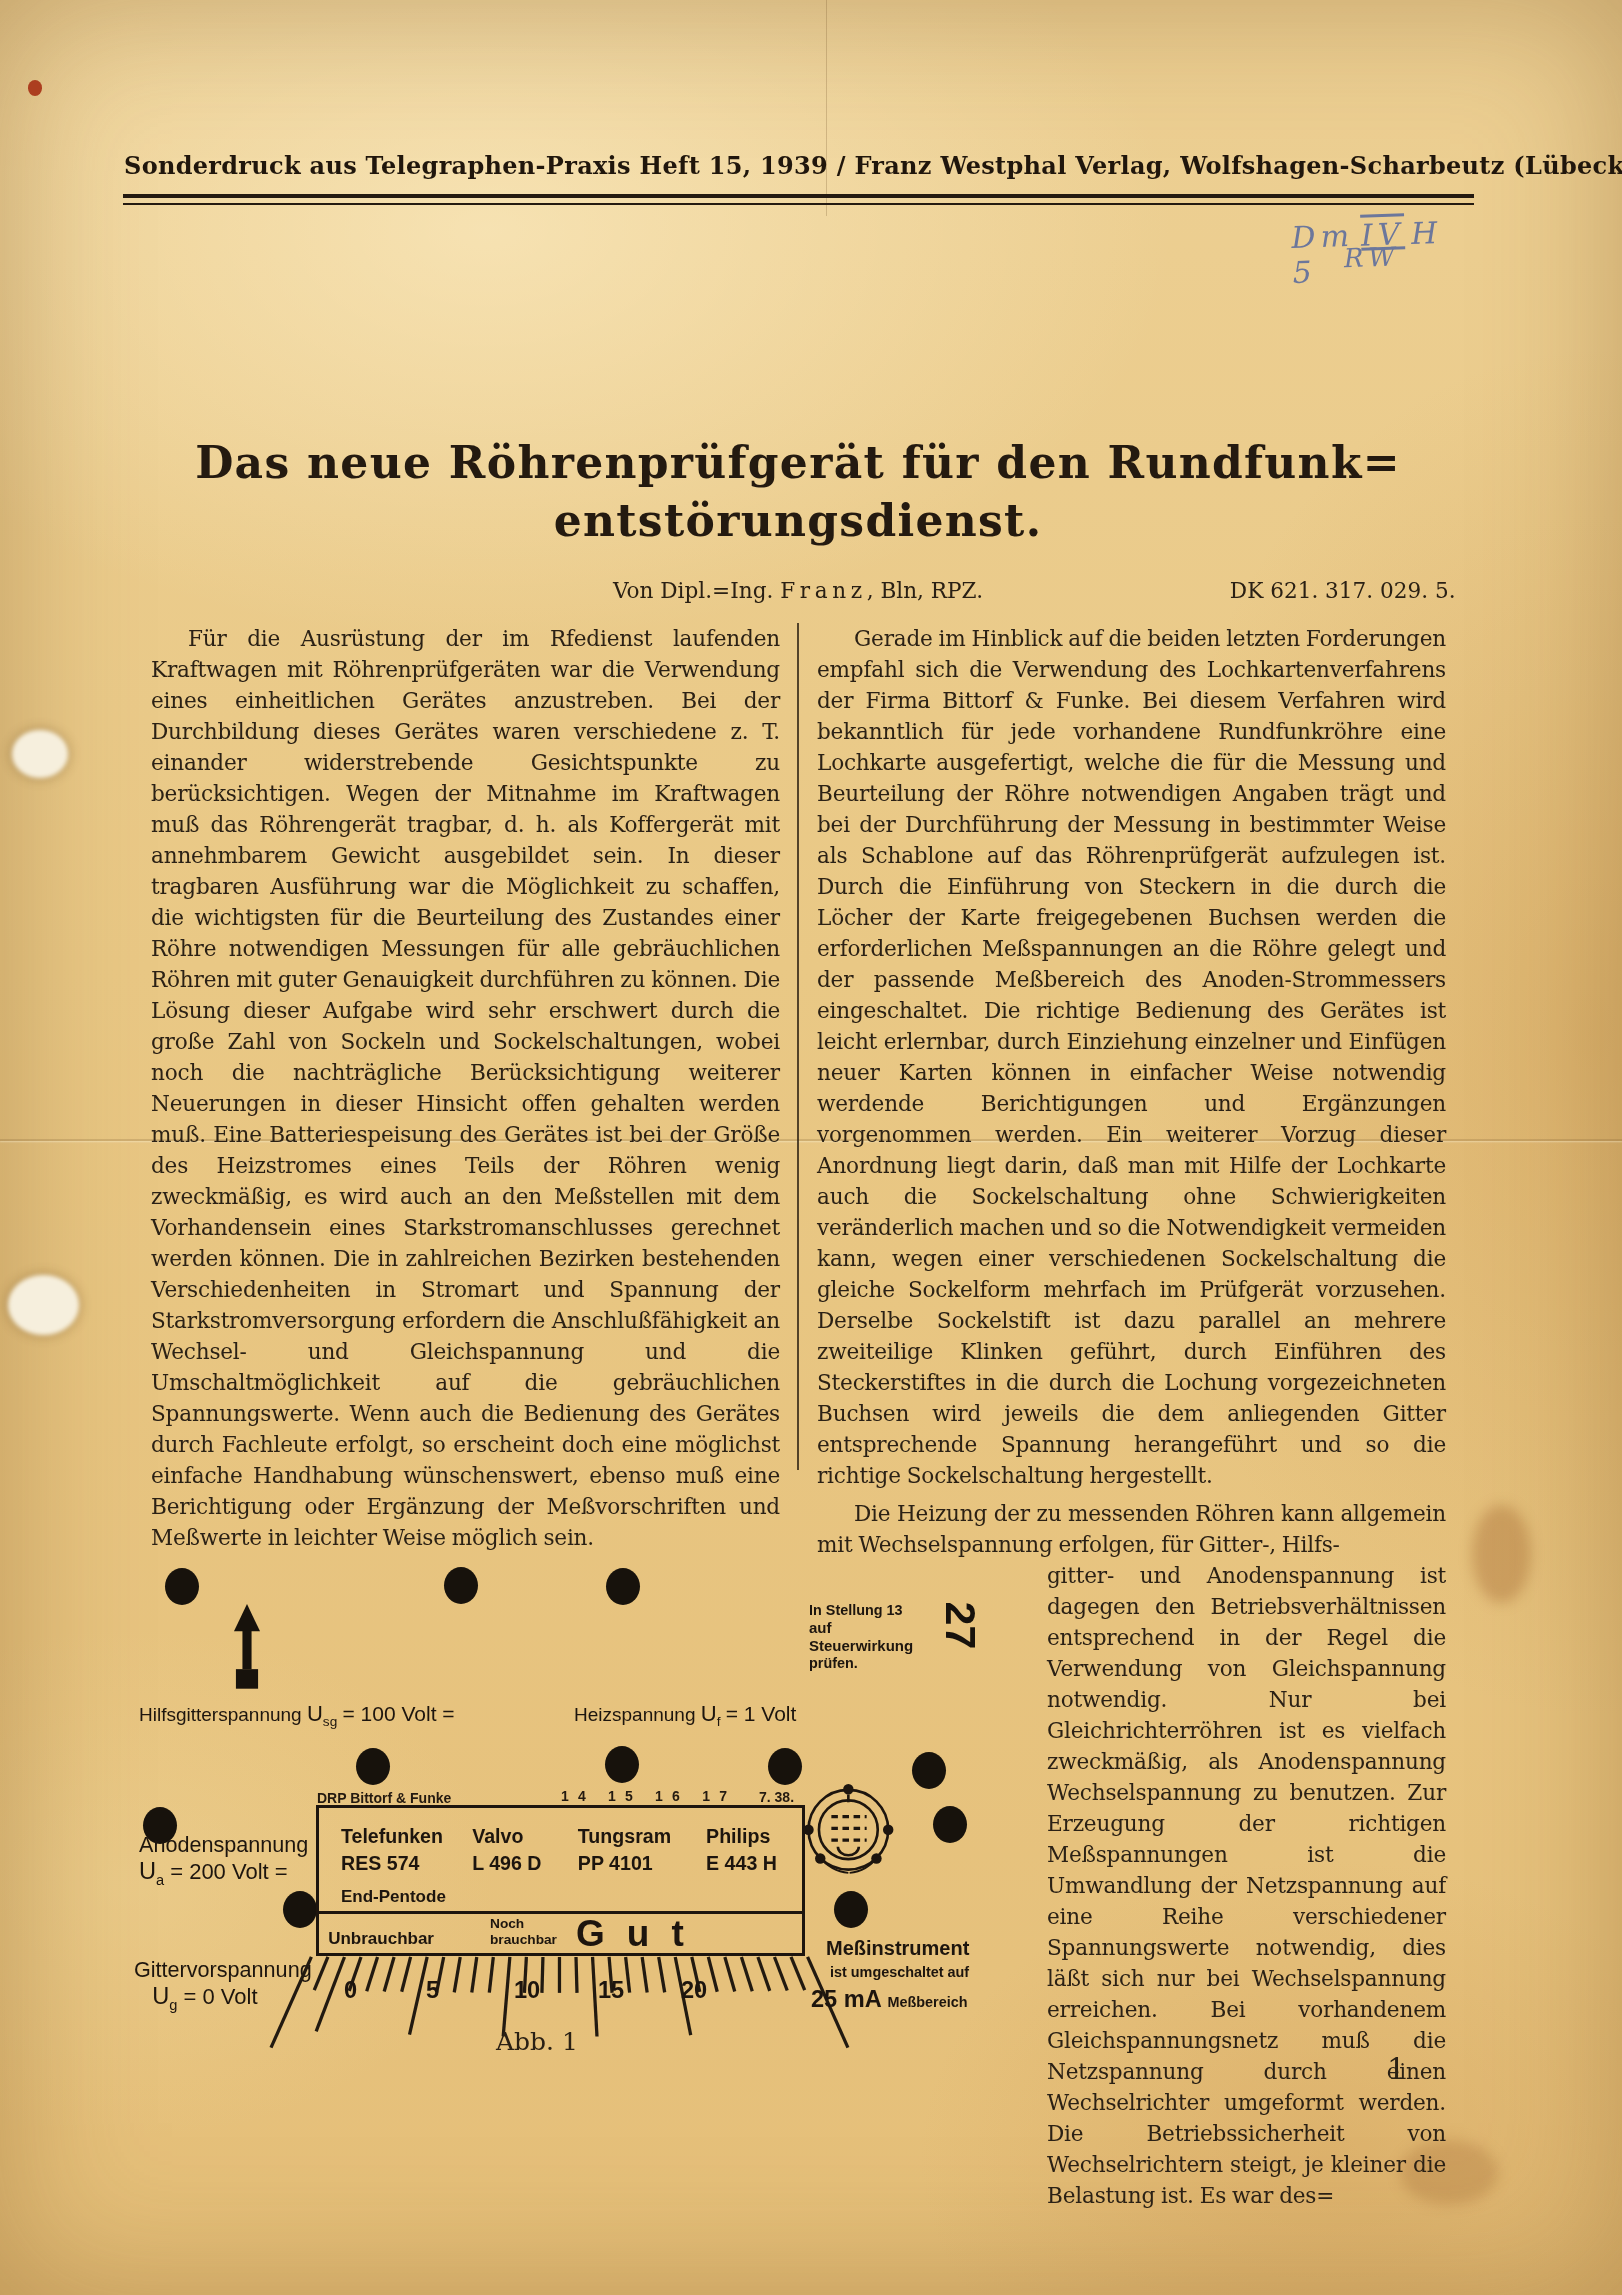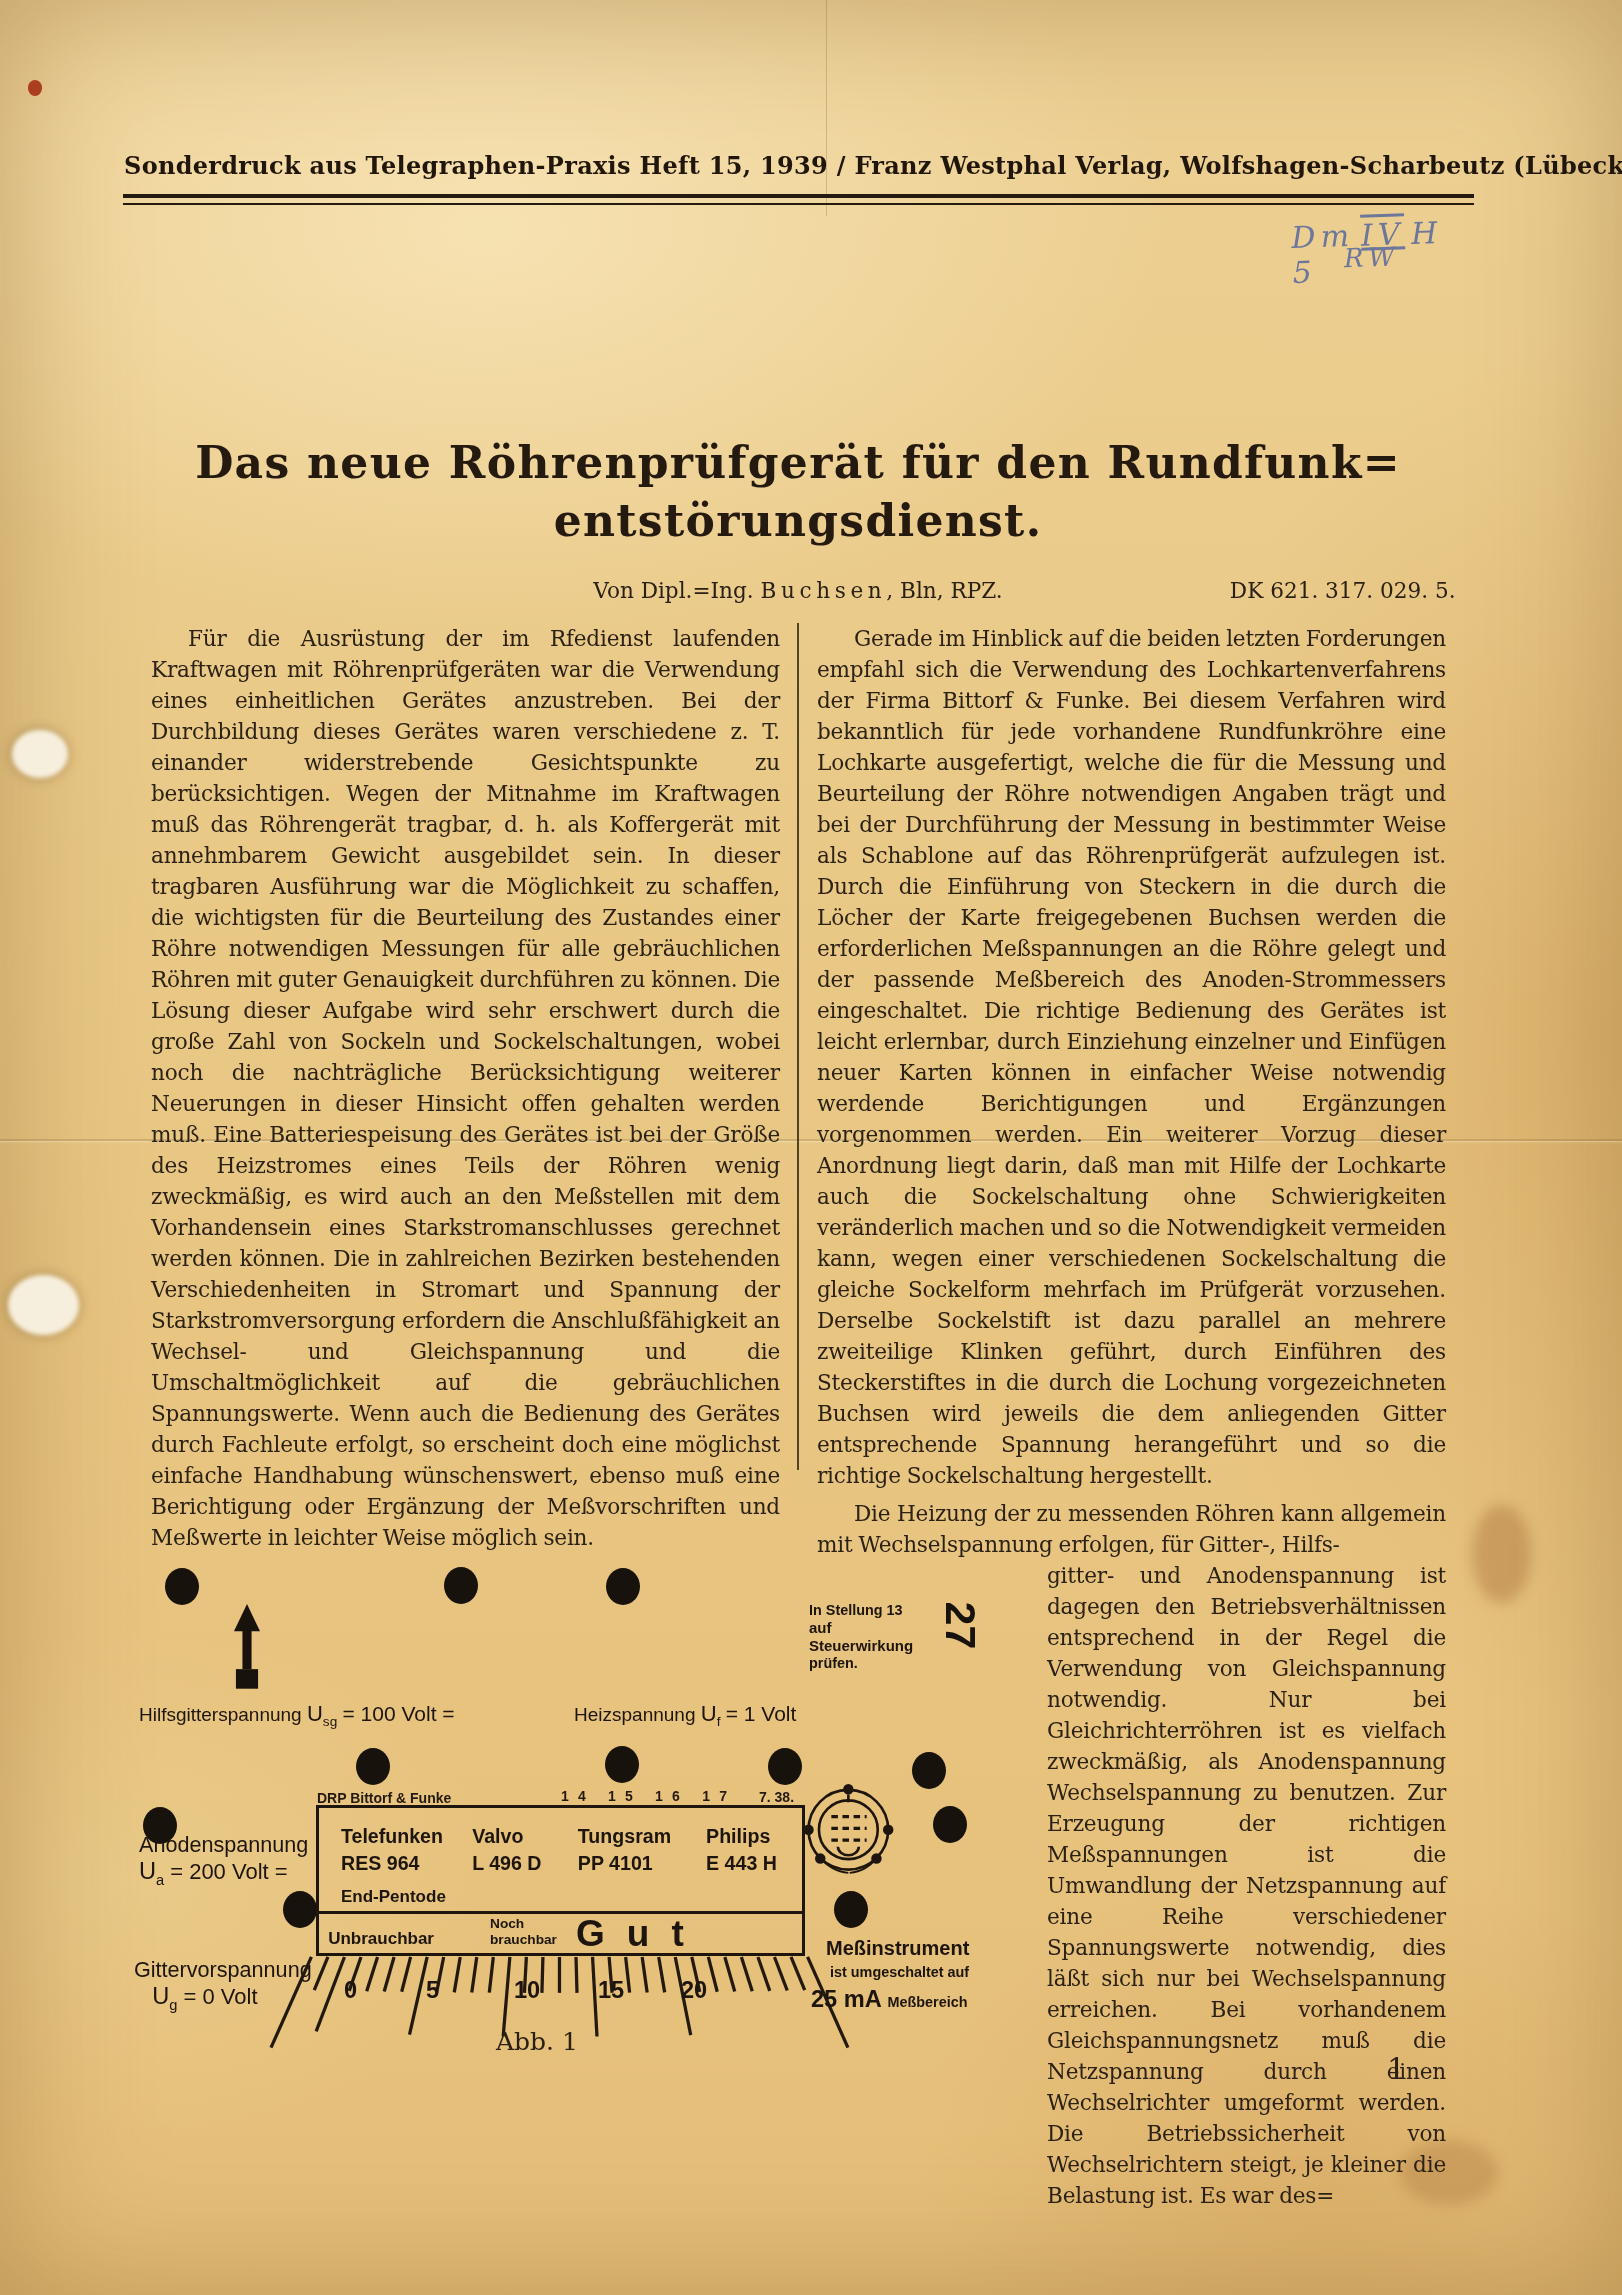--- a/index.html
+++ b/index.html
@@ -104,21 +104,21 @@
   <div class="imprint">Sonderdruck aus Telegraphen-Praxis Heft 15, 1939 / Franz Westphal Verlag, Wolfshagen-Scharbeutz (Lübecker Bucht)</div>
   <div class="double-rule"></div>
 
   <div class="handnote">
     <span>Dm</span><span class="roman">IV</span><span>H 5</span><span class="raised">RW</span>
   </div>
 
   <div class="title l1">Das neue Röhrenprüfgerät für den Rundfunk=</div>
   <div class="title l2">entstörungsdienst.</div>
   <div class="byline">
-    <span class="main"><span>Von Dipl.=Ing.</span> <span class="author">Buchsen</span><span>, Bln, RPZ.</span></span>
+    <span class="main"><span>Von Dipl.=Ing.</span> <span class="author">Franz</span><span>, Bln, RPZ.</span></span>
     <span class="dk">DK 621. 317. 029. 5.</span>
   </div>
 
   <div class="columns">
     <div class="col">
       <p>Für die Ausrüstung der im Rfedienst laufenden Kraftwagen mit Röhrenprüfgeräten war die Verwendung eines einheitlichen Gerätes anzustreben. Bei der Durchbildung dieses Gerätes waren verschiedene z. T. einander widerstrebende Gesichtspunkte zu berücksichtigen. Wegen der Mitnahme im Kraftwagen muß das Röhrengerät tragbar, d. h. als Koffergerät mit annehmbarem Gewicht ausgebildet sein. In dieser tragbaren Ausführung war die Möglichkeit zu schaffen, die wichtigsten für die Beurteilung des Zustandes einer Röhre notwendigen Messungen für alle gebräuchlichen Röhren mit guter Genauigkeit durchführen zu können. Die Lösung dieser Aufgabe wird sehr erschwert durch die große Zahl von Sockeln und Sockelschaltungen, wobei noch die nachträgliche Berücksichtigung weiterer Neuerungen in dieser Hinsicht offen gehalten werden muß. Eine Batteriespeisung des Gerätes ist bei der Größe des Heizstromes eines Teils der Röhren wenig zweckmäßig, es wird auch an den Meßstellen mit dem Vorhandensein eines Starkstromanschlusses gerechnet werden können. Die in zahlreichen Bezirken bestehenden Verschiedenheiten in Stromart und Spannung der Starkstromversorgung erfordern die Anschlußfähigkeit an Wechsel- und Gleichspannung und die Umschaltmöglichkeit auf die gebräuchlichen Spannungswerte. Wenn auch die Bedienung des Gerätes durch Fachleute erfolgt, so erscheint doch eine möglichst einfache Handhabung wünschenswert, ebenso muß eine Berichtigung oder Ergänzung der Meßvorschriften und Meßwerte in leichter Weise möglich sein.</p>
     </div>
     <div class="col">
       <p>Gerade im Hinblick auf die beiden letzten Forderungen empfahl sich die Verwendung des Lochkartenverfahrens der Firma Bittorf &amp; Funke. Bei diesem Verfahren wird bekanntlich für jede vorhandene Rundfunkröhre eine Lochkarte ausgefertigt, welche die für die Messung und Beurteilung der Röhre notwendigen Angaben trägt und bei der Durchführung der Messung in bestimmter Weise als Schablone auf das Röhrenprüfgerät aufzulegen ist. Durch die Einführung von Steckern in die durch die Löcher der Karte freigegebenen Buchsen werden die erforderlichen Meßspannungen an die Röhre gelegt und der passende Meßbereich des Anoden-Strommessers eingeschaltet. Die richtige Bedienung des Gerätes ist leicht erlernbar, durch Einziehung einzelner und Einfügen neuer Karten können in einfacher Weise notwendig werdende Berichtigungen und Ergänzungen vorgenommen werden. Ein weiterer Vorzug dieser Anordnung liegt darin, daß man mit Hilfe der Lochkarte auch die Sockelschaltung ohne Schwierigkeiten veränderlich machen und so die Notwendigkeit vermeiden kann, wegen einer verschiedenen Sockelschaltung die gleiche Sockelform mehrfach im Prüfgerät vorzusehen. Derselbe Sockelstift ist dazu parallel an mehrere zweiteilige Klinken geführt, durch Einführen des Steckerstiftes in die durch die Lochung vorgezeichneten Buchsen wird jeweils die dem anliegenden Gitter entsprechende Spannung herangeführt und so die richtige Sockelschaltung hergestellt.</p>
       <p class="p2wide">Die Heizung der zu messenden Röhren kann allgemein mit Wechselspannung erfolgen, für Gitter-, Hilfs-</p>
@@ -160,21 +160,21 @@
     <span style="margin-left:18.3px;font-size:23.6px;"><span>U</span><sub>g</sub></span>&nbsp;<span style="font-size:22px;">= 0 Volt</span>
   </div>
 
   <div class="tinytext" style="left:317px;top:1790px;">DRP Bittorf &amp; Funke</div>
   <div class="tinytext" style="left:561px;top:1788px;letter-spacing:9.2px;">14  15  16  17</div>
   <div class="tinytext" style="left:759px;top:1789px;">7. 38.</div>
 
   <div class="card">
     <div class="card-top">
       <div class="tubes">
-        <div class="tube t0"><span>Telefunken</span><span class="type">RES 964</span></div>
+        <div class="tube t0"><span>Telefunken</span><span class="type">RES 574</span></div>
         <div class="tube t1"><span>Valvo</span><span class="type">L 496 D</span></div>
         <div class="tube t2"><span>Tungsram</span><span class="type">PP 4101</span></div>
         <div class="tube t3"><span>Philips</span><span class="type">E 443 H</span></div>
       </div>
       <div class="endpentode tube">End-Pentode</div>
     </div>
     <div class="card-strip">
       <div class="zone1 tube">Unbrauchbar</div>
       <div class="zone2 tube">Noch
 brauchbar</div>

